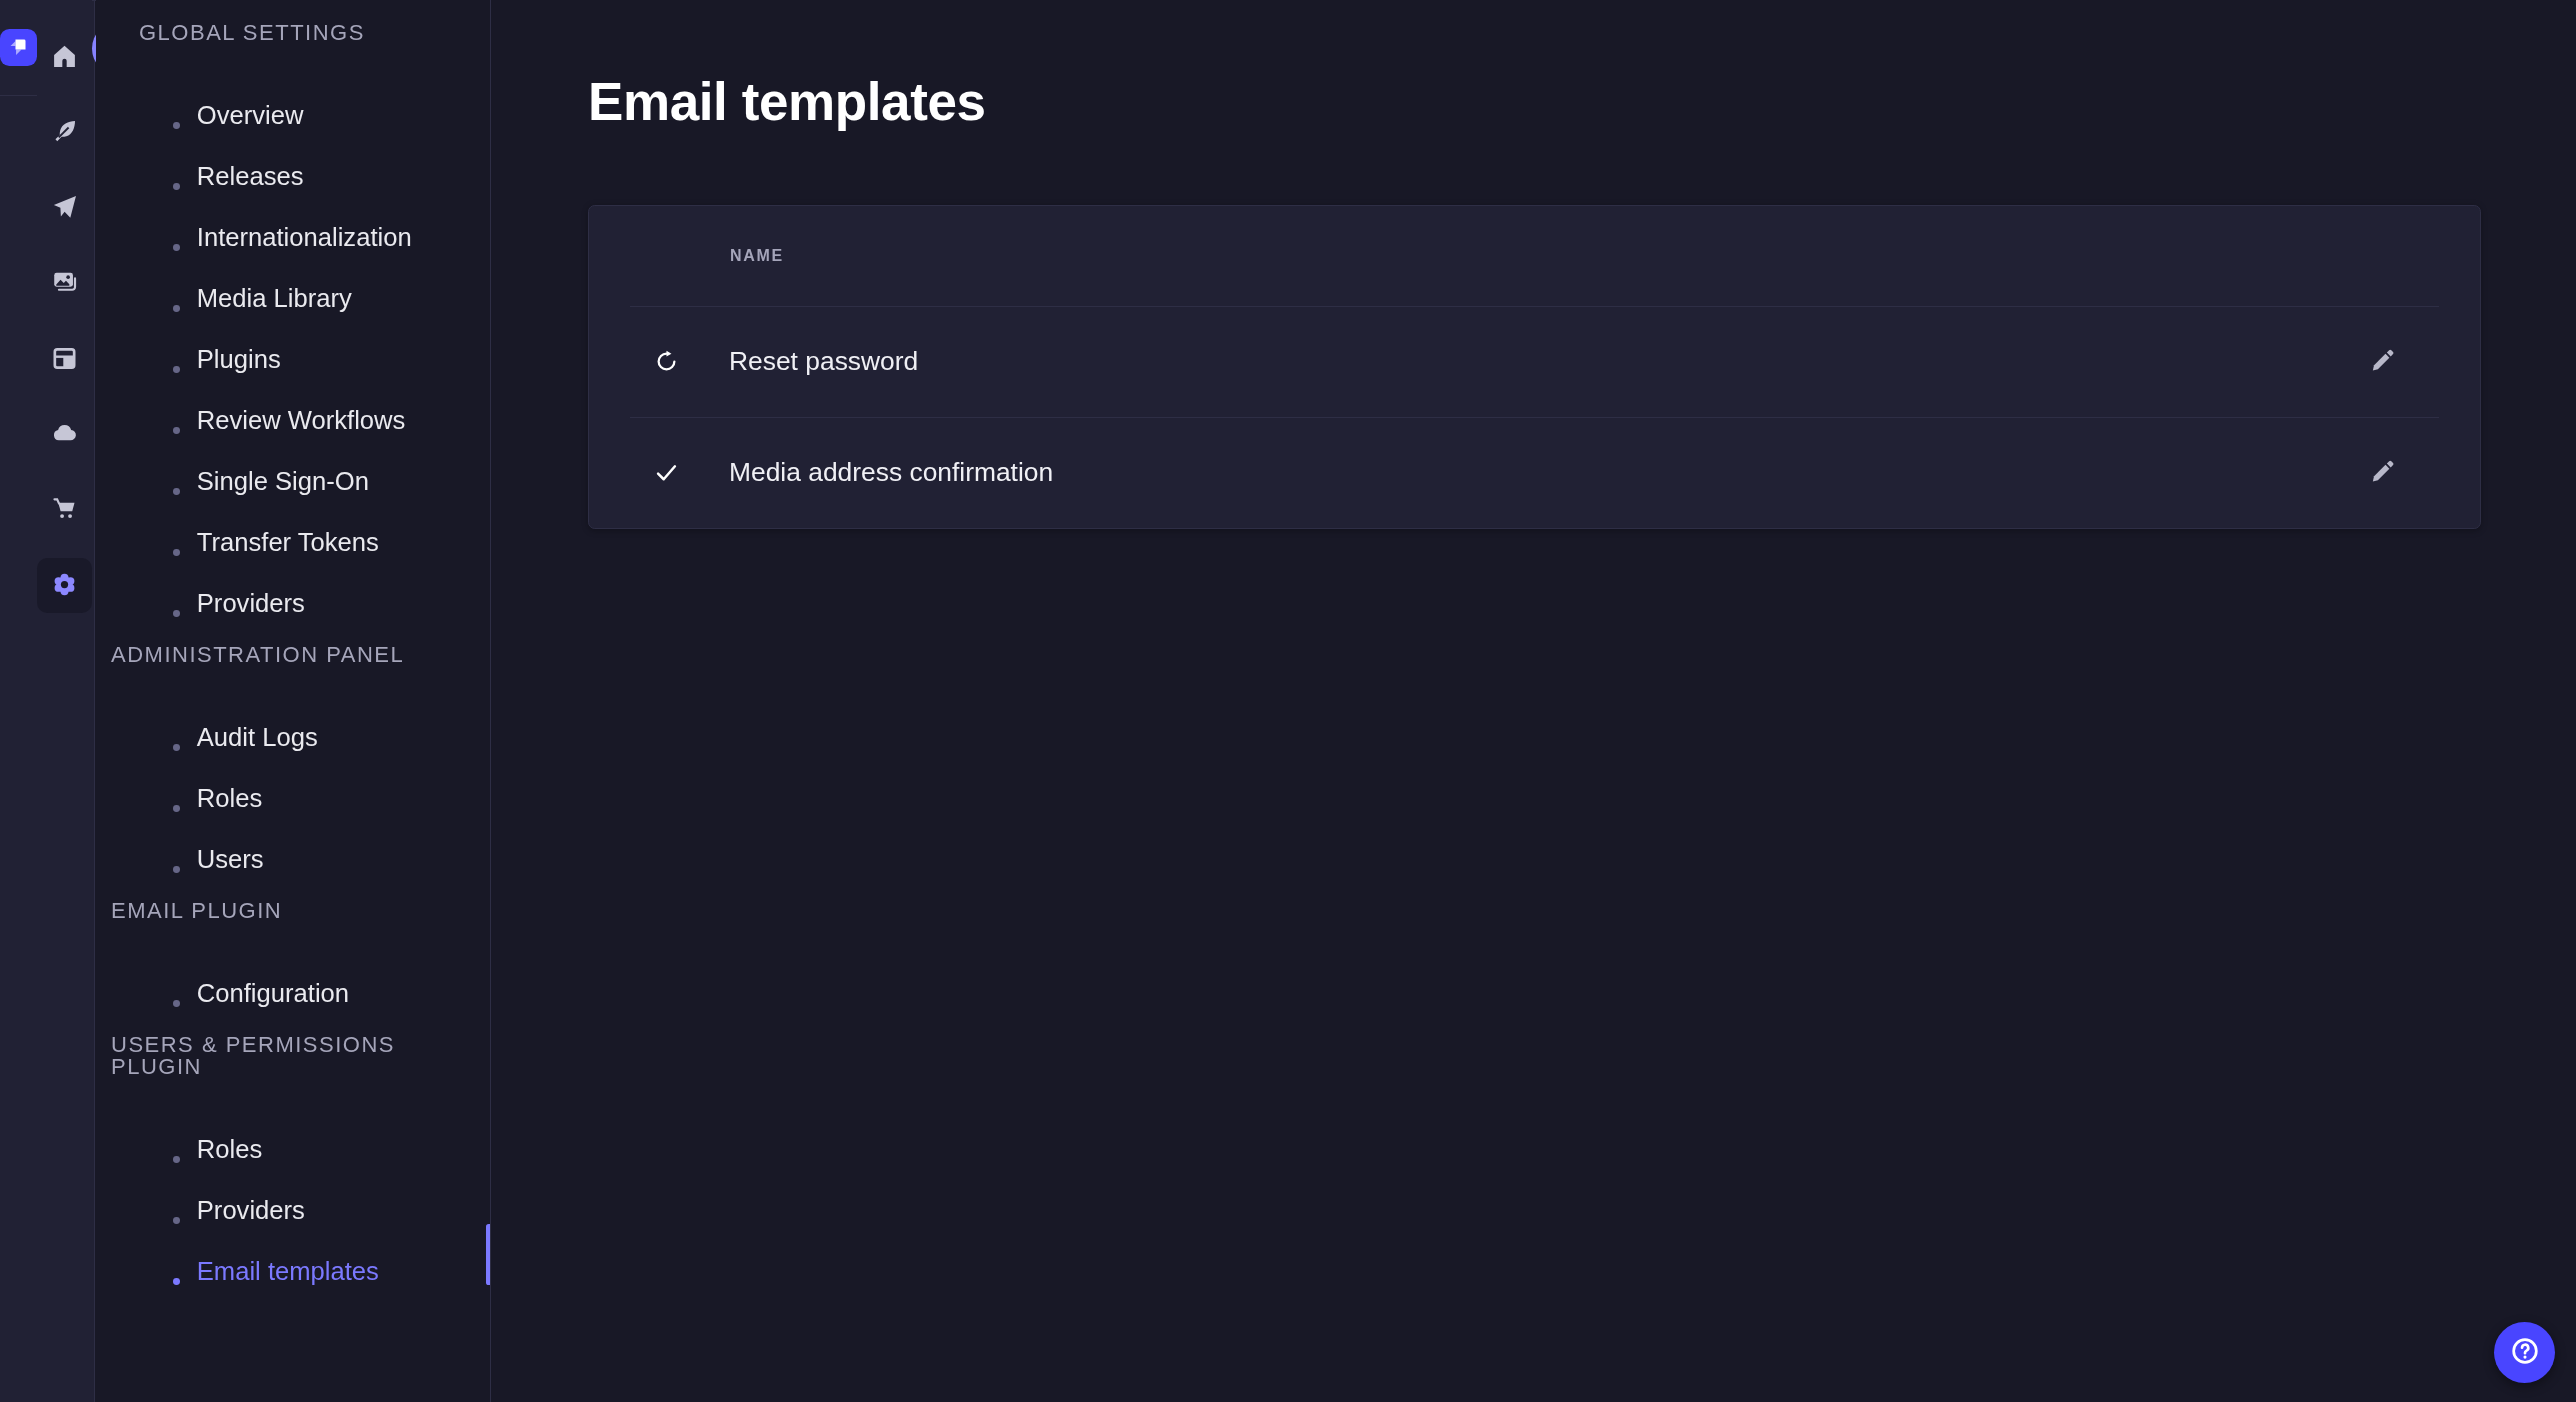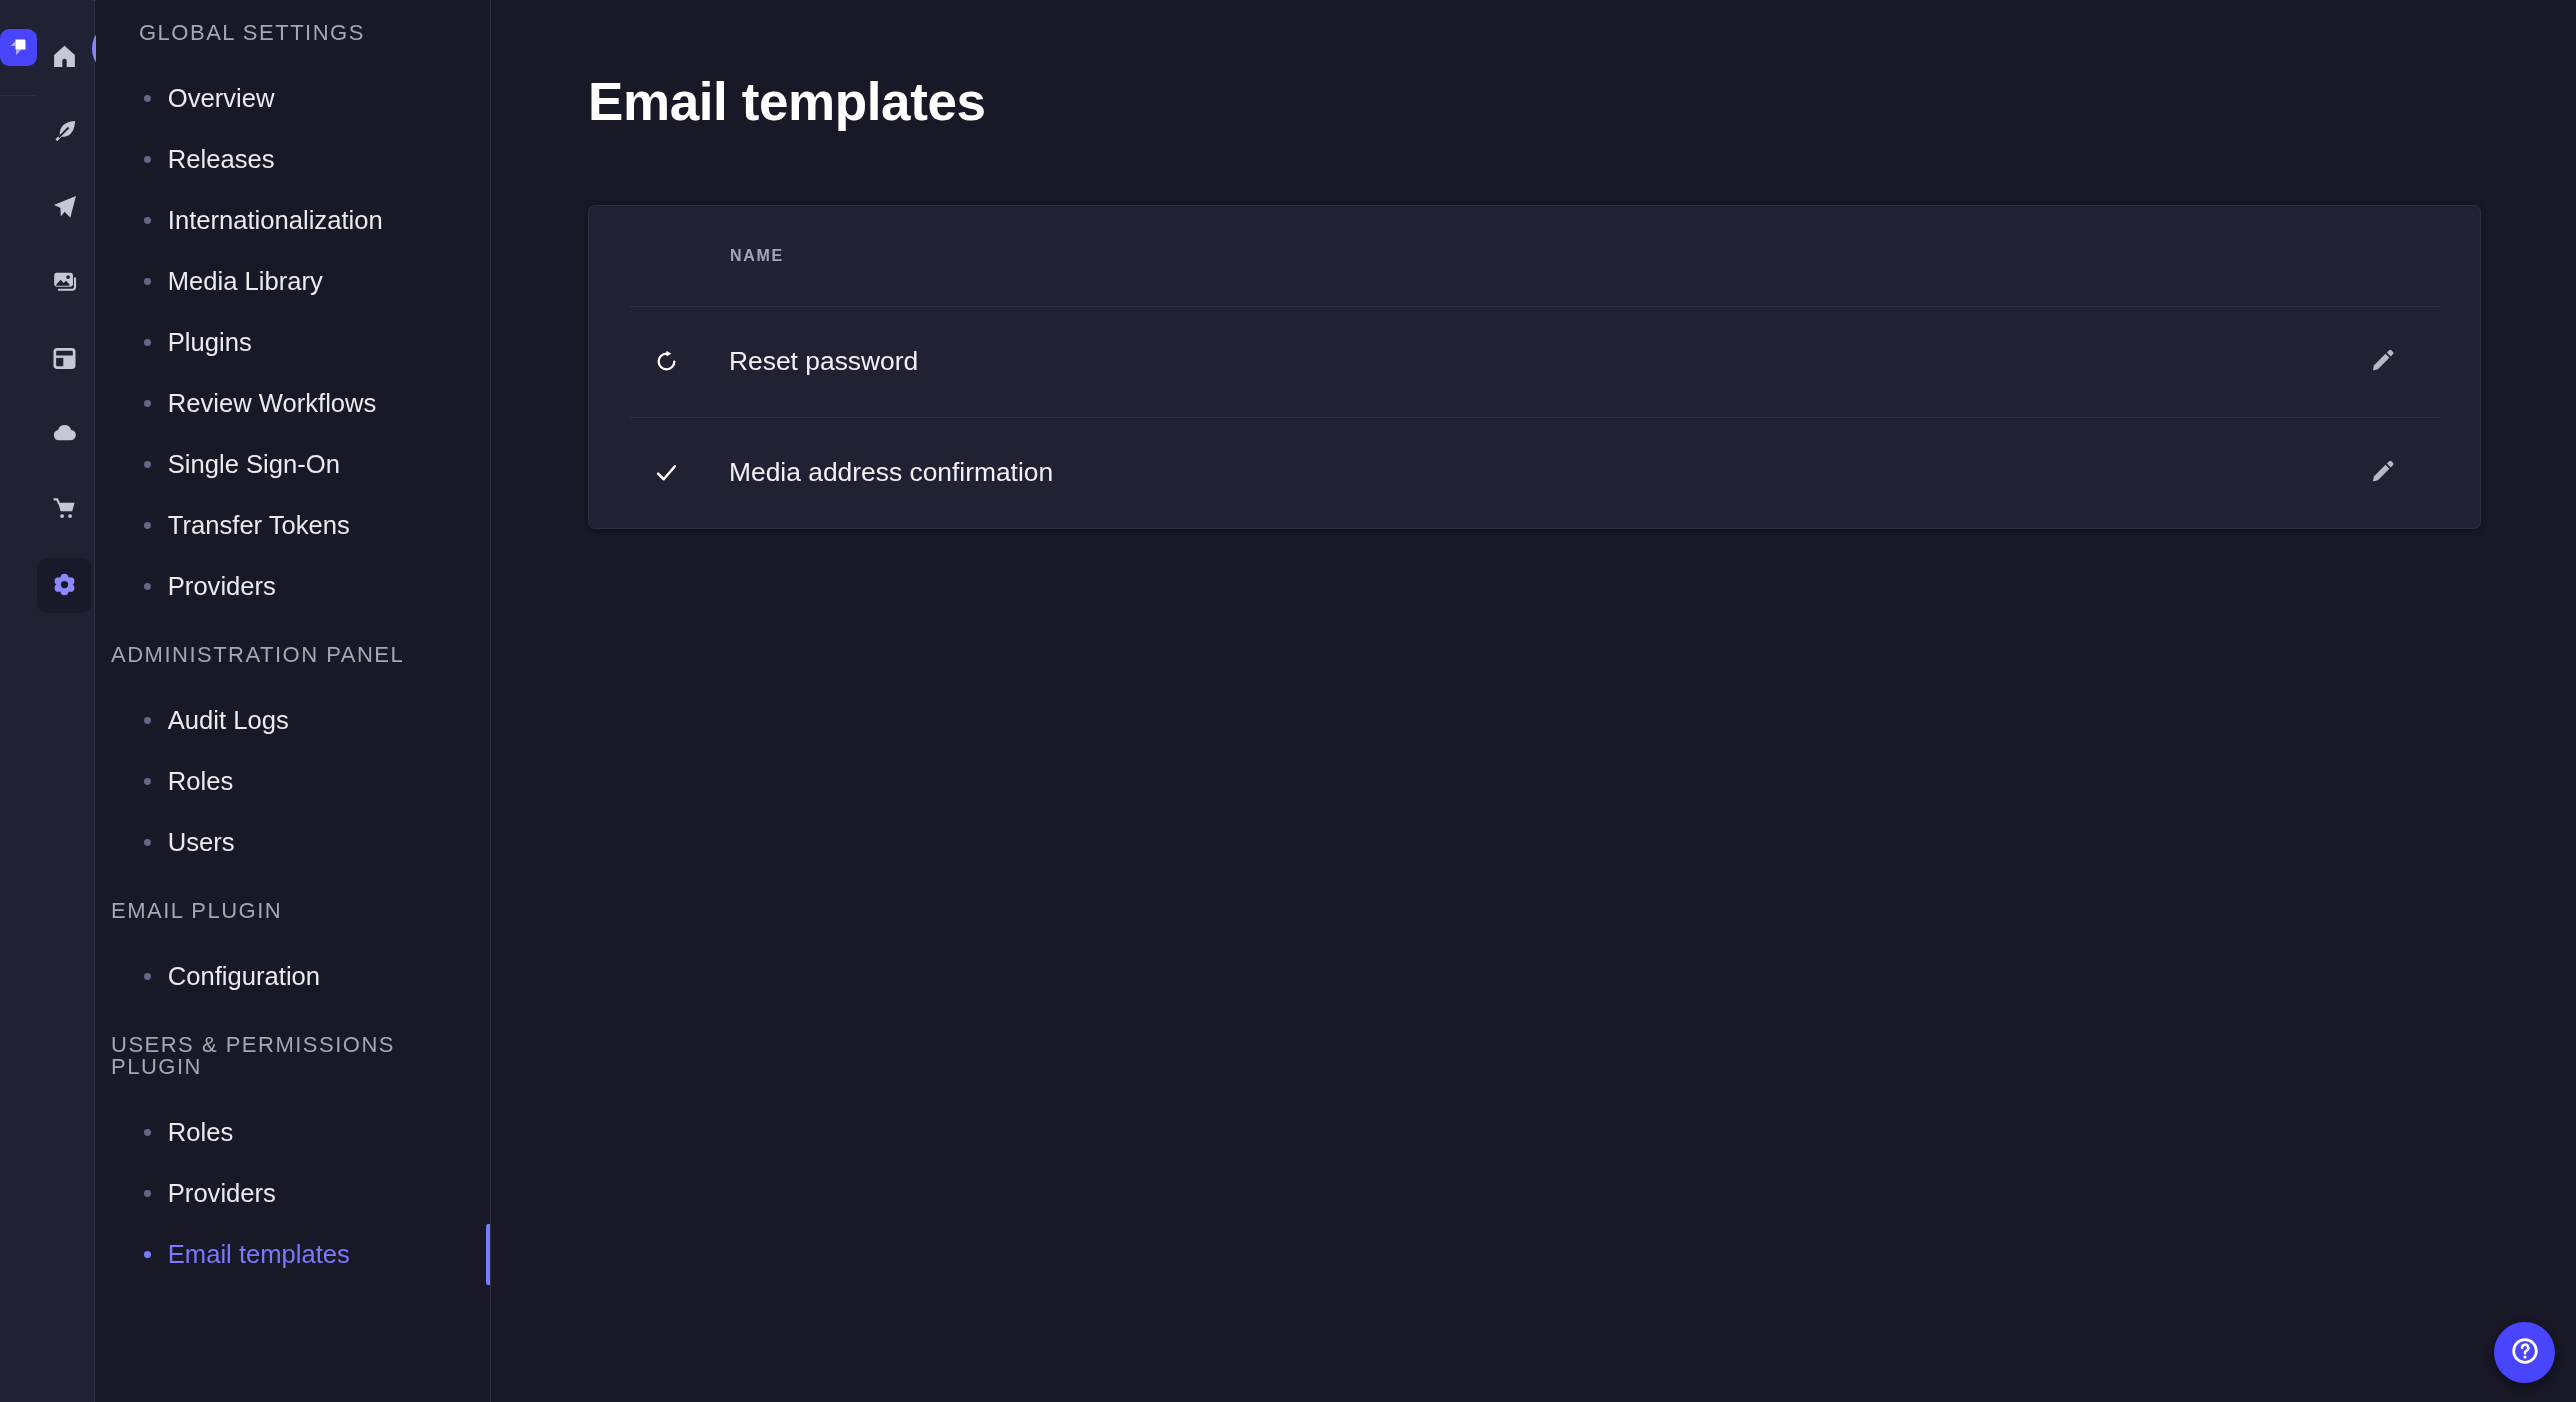--- a/index.html
+++ b/index.html
@@ -55,22 +55,22 @@
     background:var(--page-bg); border-right:0.9px solid var(--border);
     padding-top:22px; overflow:hidden;
   }
   .section-title{
     padding-left:43px; font-size:22px; font-weight:400;
     letter-spacing:1.5px; color:var(--muted); line-height:22px;
   }
   .section + .section .section-title{margin-top:27px;padding-left:15px;}
   .section ul{list-style:none; margin-top:24px;}
   .subnav-item{
-    position:relative; height:61px; display:flex; align-items:center;
-    padding-left:48px; cursor:pointer;
+    position:relative; height:61px; display:flex; align-items:flex-end;
+    padding-left:77px; cursor:pointer;
   }
   .bullet{
     width:6.8px; height:6.8px; border-radius:50%; background:#666687;
     margin-right:17px; flex:0 0 auto;
   }
   .subnav-item .label{font-size:25.6px; color:var(--text); line-height:1;}
   .subnav-item.active .label{color:var(--active);}
   .subnav-item.active .bullet{background:var(--active);}
   .active-indicator{
     position:absolute; right:-0.9px; top:0; width:5.1px; height:61px;

